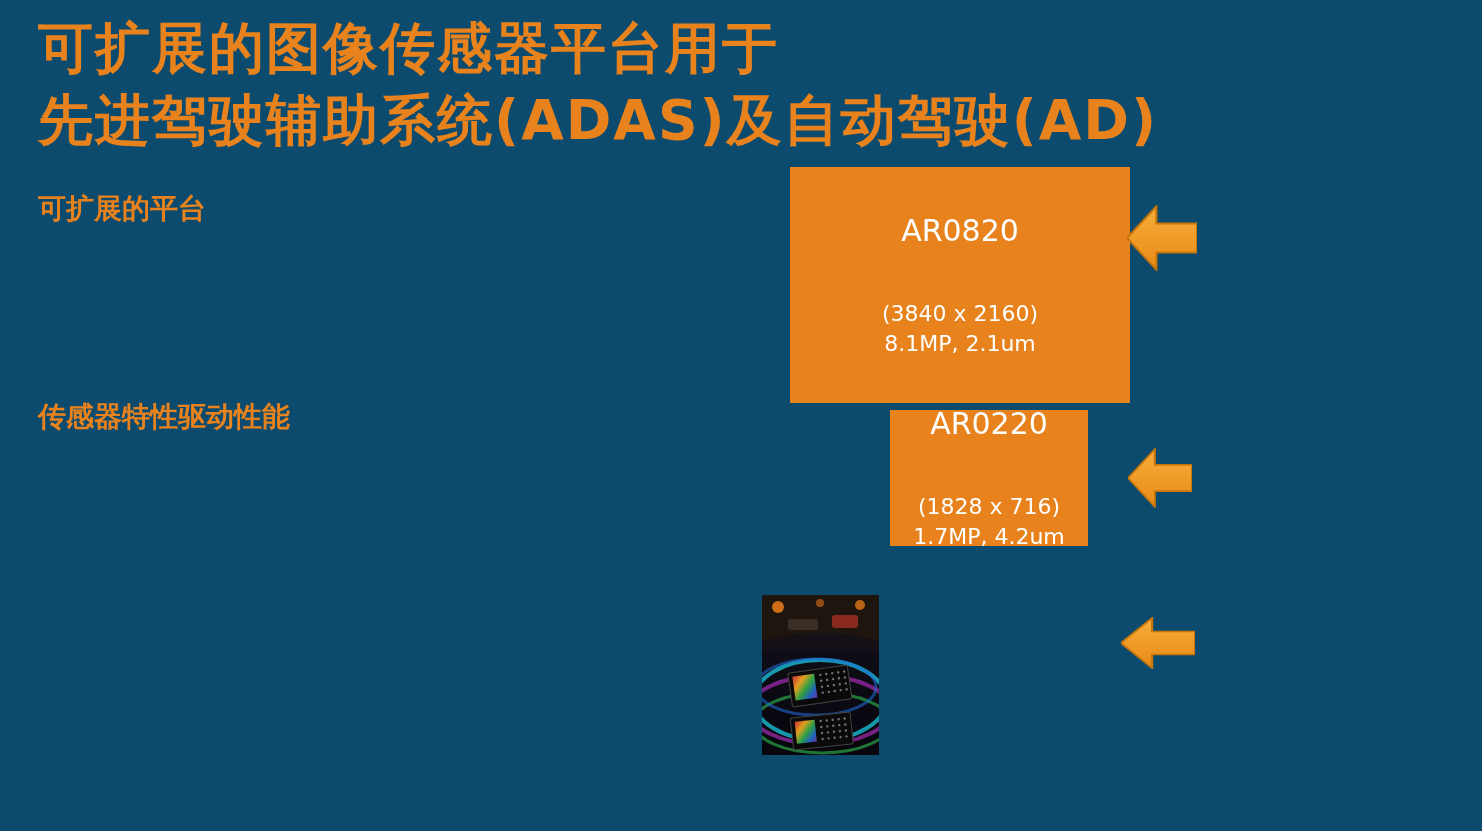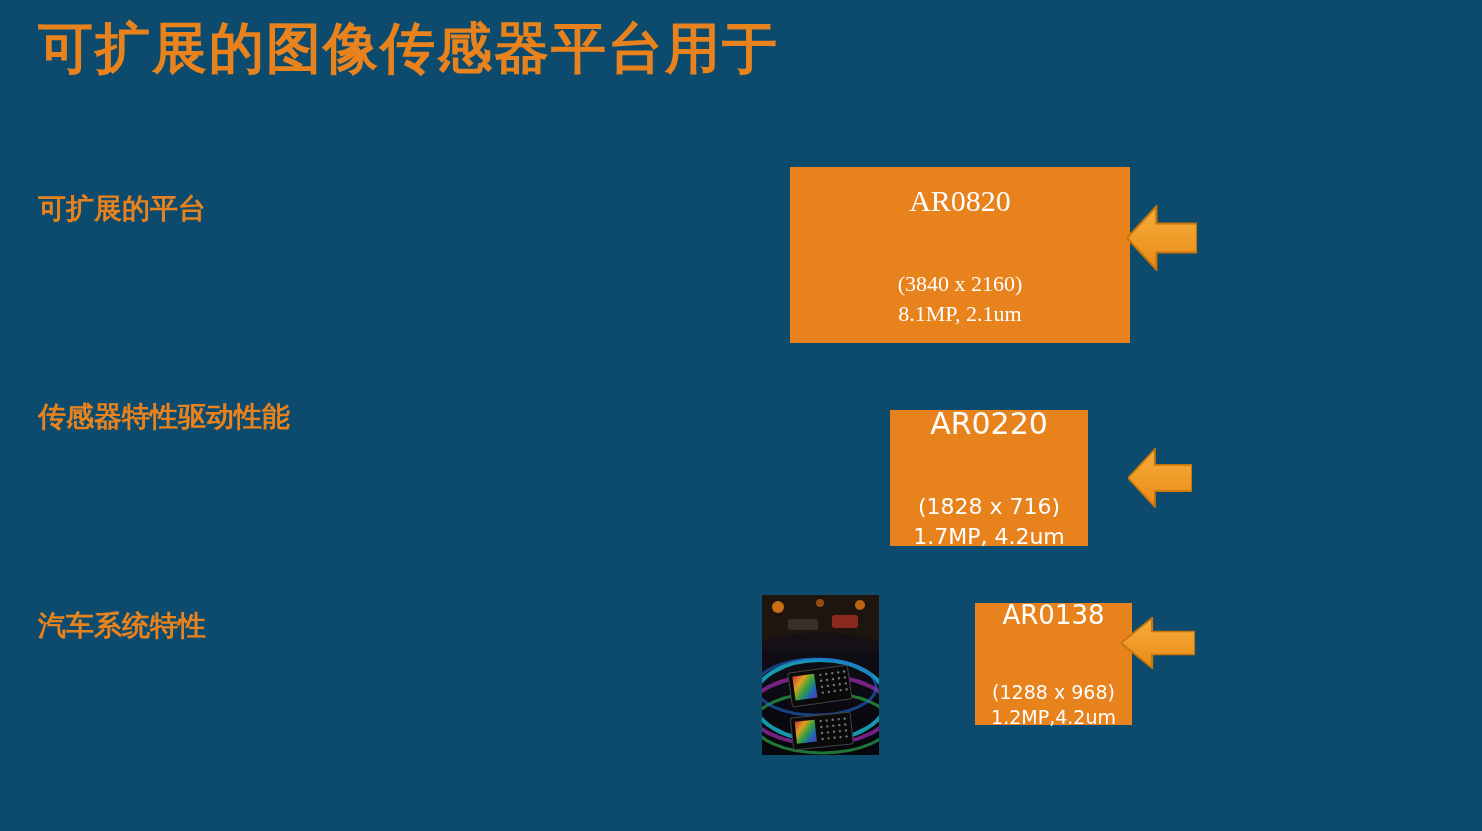--- a/index.html
+++ b/index.html
@@ -43,21 +43,21 @@
   .sensor-box {
     position: absolute;
     background: #E8821D;
     color: #FFFFFF;
     display: flex;
     flex-direction: column;
     justify-content: center;
     align-items: center;
     text-align: center;
   }
-  .box-1 { left: 790px; top: 167px; width: 340px; height: 176px; font-family: Liberation Serif, serif; }
+  .box-1 { left: 790px; top: 167px; width: 340px; height: 236px; }
   .box-2 { left: 890px; top: 410px; width: 198px; height: 136px; text-align: right; }
   .box-3 { left: 975px; top: 603px; width: 157px; height: 122px; }
 
   .sensor-box .name { font-size: 30px; line-height: 40px; }
   .sensor-box .res  { font-size: 22px; line-height: 30px; margin-top: 48px; }
   .sensor-box .spec { font-size: 22px; line-height: 30px; }
   .box-3 .name { font-size: 26px; line-height: 34px; }
   .box-3 .res  { font-size: 19px; line-height: 25px; }
   .box-3 .spec { font-size: 19px; line-height: 25px; }
 
@@ -81,43 +81,38 @@
   }
   .demo-image svg { display: block; width: 100%; height: 100%; }
 </style>
 </head>
 <body>
 
 <div class="slide">
 
   <div class="title">
     <div class="line">可扩展的图像传感器平台用于</div>
+    <div class="line">先进驾驶辅助系统(ADAS)及自动驾驶(AD)</div>
   </div>
 
   <div class="section-label label-1">可扩展的平台</div>
   <div class="section-label label-2">传感器特性驱动性能</div>
-  <div class="section-label label-3">汽车系统特性</div>
 
   <div class="sensor-box box-1">
     <div class="name">AR0820</div>
     <div class="res">(3840 x 2160)</div>
     <div class="spec">8.1MP, 2.1um</div>
   </div>
 
   <div class="sensor-box box-2">
     <div class="name">AR0220</div>
     <div class="res">(1828 x 716)</div>
     <div class="spec">1.7MP, 4.2um</div>
   </div>
 
-  <div class="sensor-box box-3">
-    <div class="name">AR0138</div>
-    <div class="res">(1288 x 968)</div>
-    <div class="spec">1.2MP,4.2um</div>
-  </div>
 
   <div class="arrow arrow-1">
     <svg viewBox="0 0 100 100" preserveAspectRatio="none" aria-hidden="true">
       <defs>
         <linearGradient id="ag1" x1="0" y1="0" x2="0" y2="1">
           <stop offset="0" stop-color="#F6AE3C"></stop>
           <stop offset="1" stop-color="#E98A16"></stop>
         </linearGradient>
       </defs>
       <polygon points="0,50 42,2 42,28 100,28 100,72 42,72 42,98" fill="url(#ag1)" stroke="#C8760A" stroke-width="3"></polygon>

